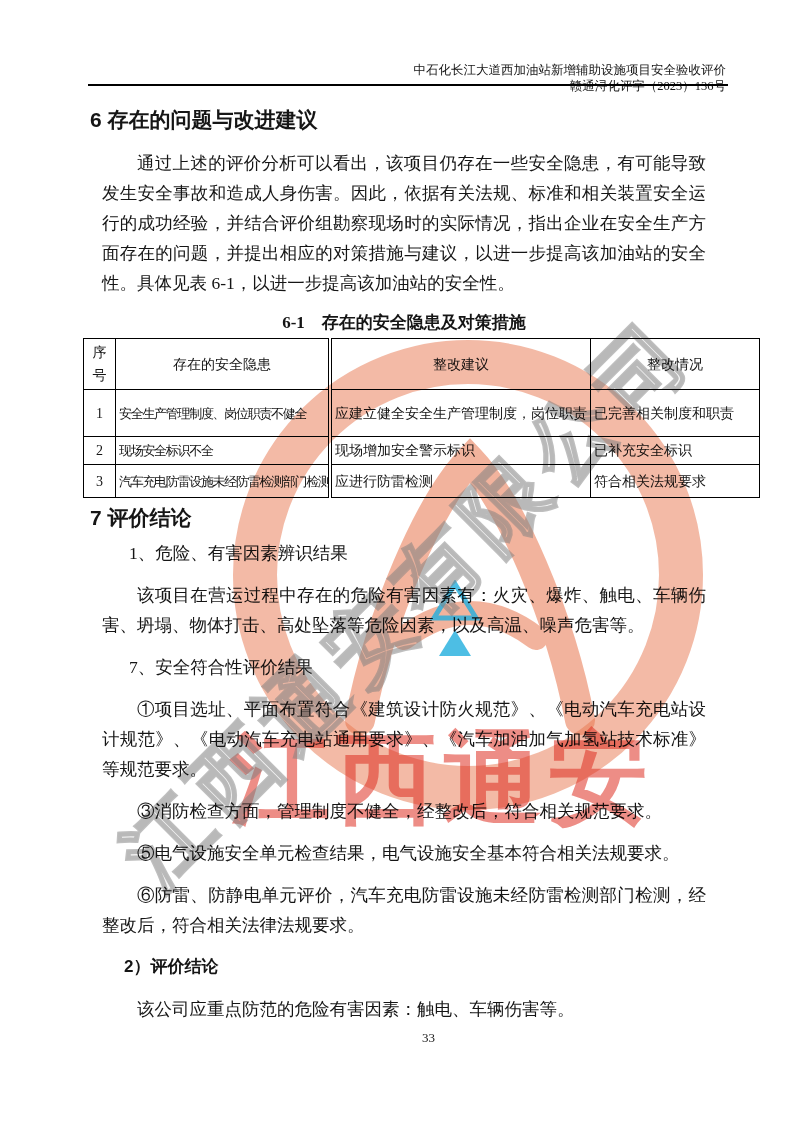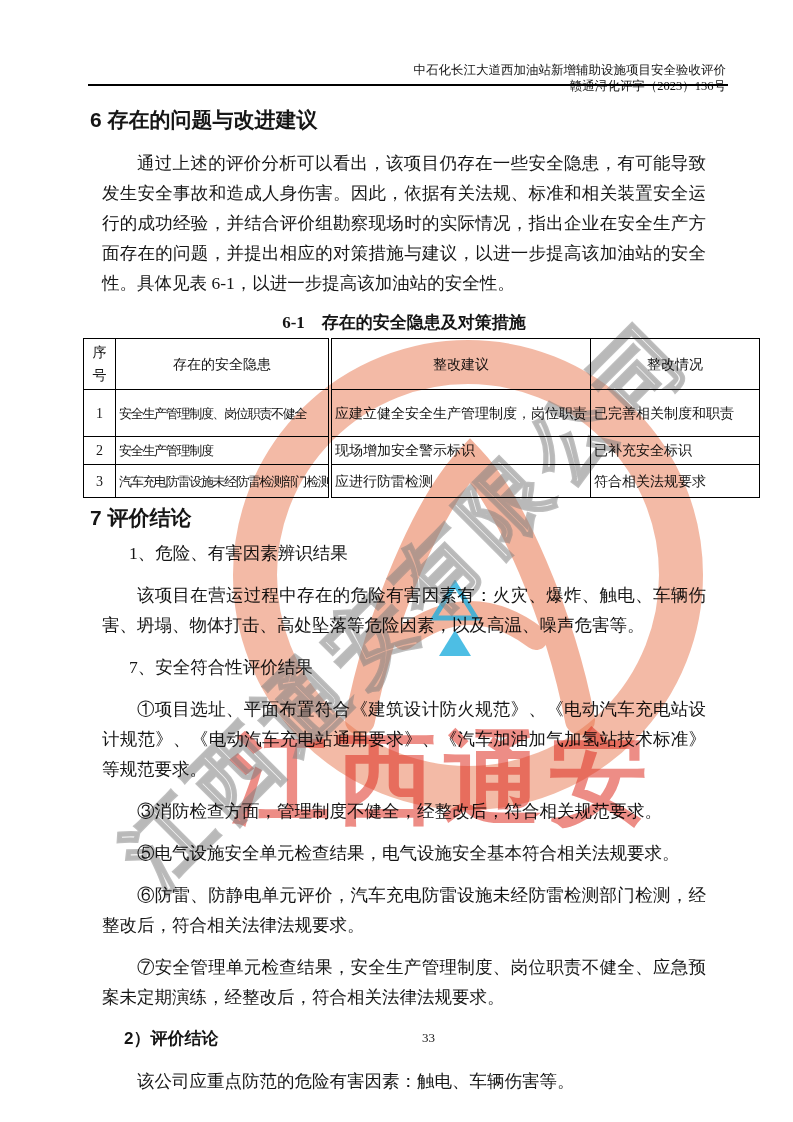--- a/index.html
+++ b/index.html
@@ -126,21 +126,21 @@
           <td class="c-stat">整改情况</td>
         </tr>
         <tr class="r1">
           <td class="c-num">1</td>
           <td class="c-risk">安全生产管理制度、岗位职责不健全</td>
           <td class="c-sugg">应建立健全安全生产管理制度，岗位职责</td>
           <td class="c-stat">已完善相关制度和职责</td>
         </tr>
         <tr class="r2">
           <td class="c-num">2</td>
-          <td class="c-risk">安全生产管理制度</td>
+          <td class="c-risk">现场安全标识不全</td>
           <td class="c-sugg">现场增加安全警示标识</td>
           <td class="c-stat">已补充安全标识</td>
         </tr>
         <tr class="r3">
           <td class="c-num">3</td>
           <td class="c-risk">汽车充电防雷设施未经防雷检测部门检测</td>
           <td class="c-sugg">应进行防雷检测</td>
           <td class="c-stat">符合相关法规要求</td>
         </tr>
       </tbody>
@@ -149,21 +149,20 @@
     <div class="sec-title sec7-title">7 评价结论</div>
 
     <p class="subhead">1、危险、有害因素辨识结果</p>
     <p class="body">该项目在营运过程中存在的危险有害因素有：火灾、爆炸、触电、车辆伤害、坍塌、物体打击、高处坠落等危险因素，以及高温、噪声危害等。</p>
     <p class="subhead">7、安全符合性评价结果</p>
 
     <p class="body">①项目选址、平面布置符合《建筑设计防火规范》、《电动汽车充电站设计规范》、《电动汽车充电站通用要求》、《汽车加油加气加氢站技术标准》等规范要求。</p>
     <p class="body">③消防检查方面，管理制度不健全，经整改后，符合相关规范要求。</p>
     <p class="body">⑤电气设施安全单元检查结果，电气设施安全基本符合相关法规要求。</p>
     <p class="body">⑥防雷、防静电单元评价，汽车充电防雷设施未经防雷检测部门检测，经整改后，符合相关法律法规要求。</p>
-    <p class="body">⑦安全管理单元检查结果，安全生产管理制度、岗位职责不健全、应急预案未定期演练，经整改后，符合相关法律法规要求。</p>
 
     <p class="subhead-bold">2）评价结论</p>
     <p class="body">该公司应重点防范的危险有害因素：触电、车辆伤害等。</p>
   </div>
 
   <div class="footer">
     <span>33</span>
   </div>
 
   <div class="wm">

